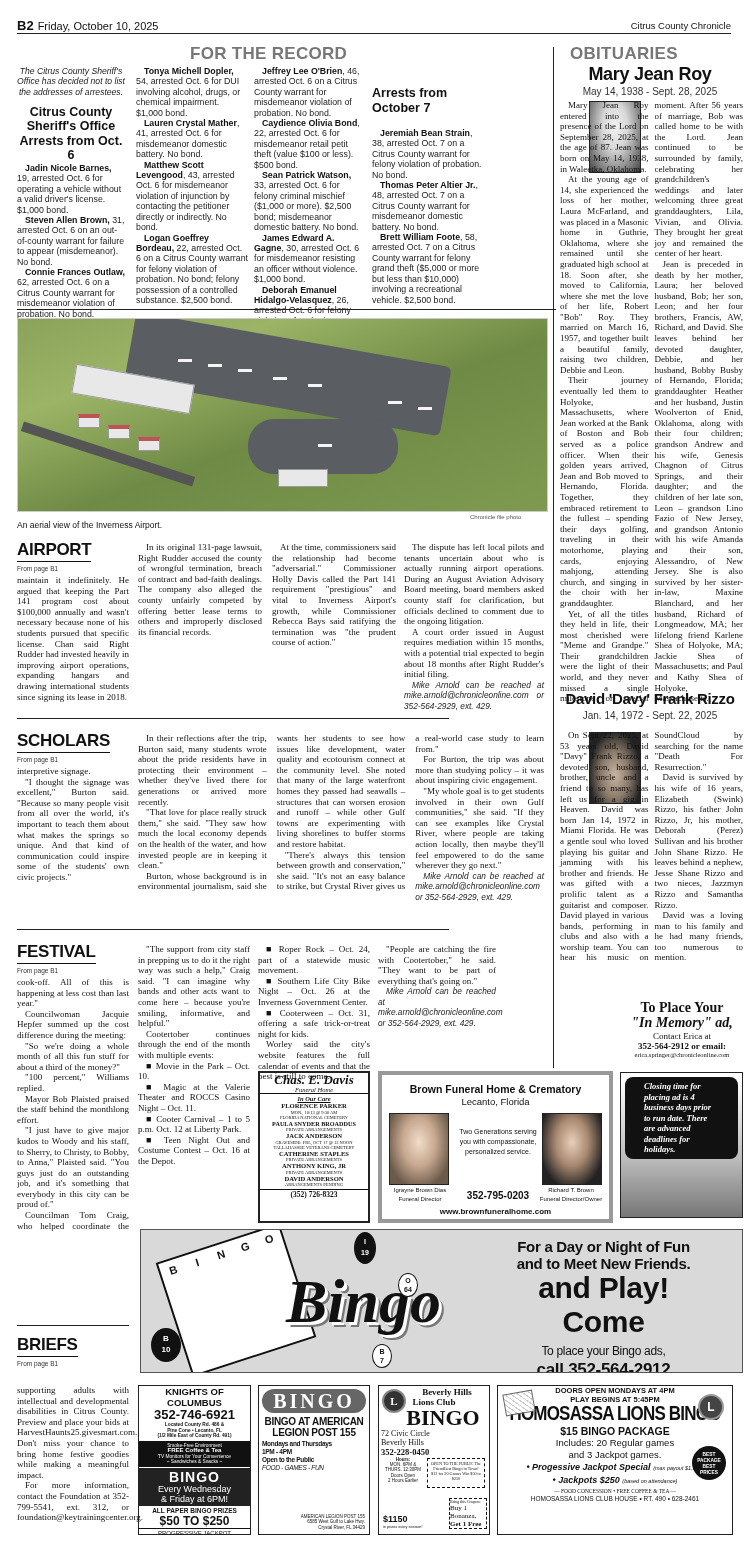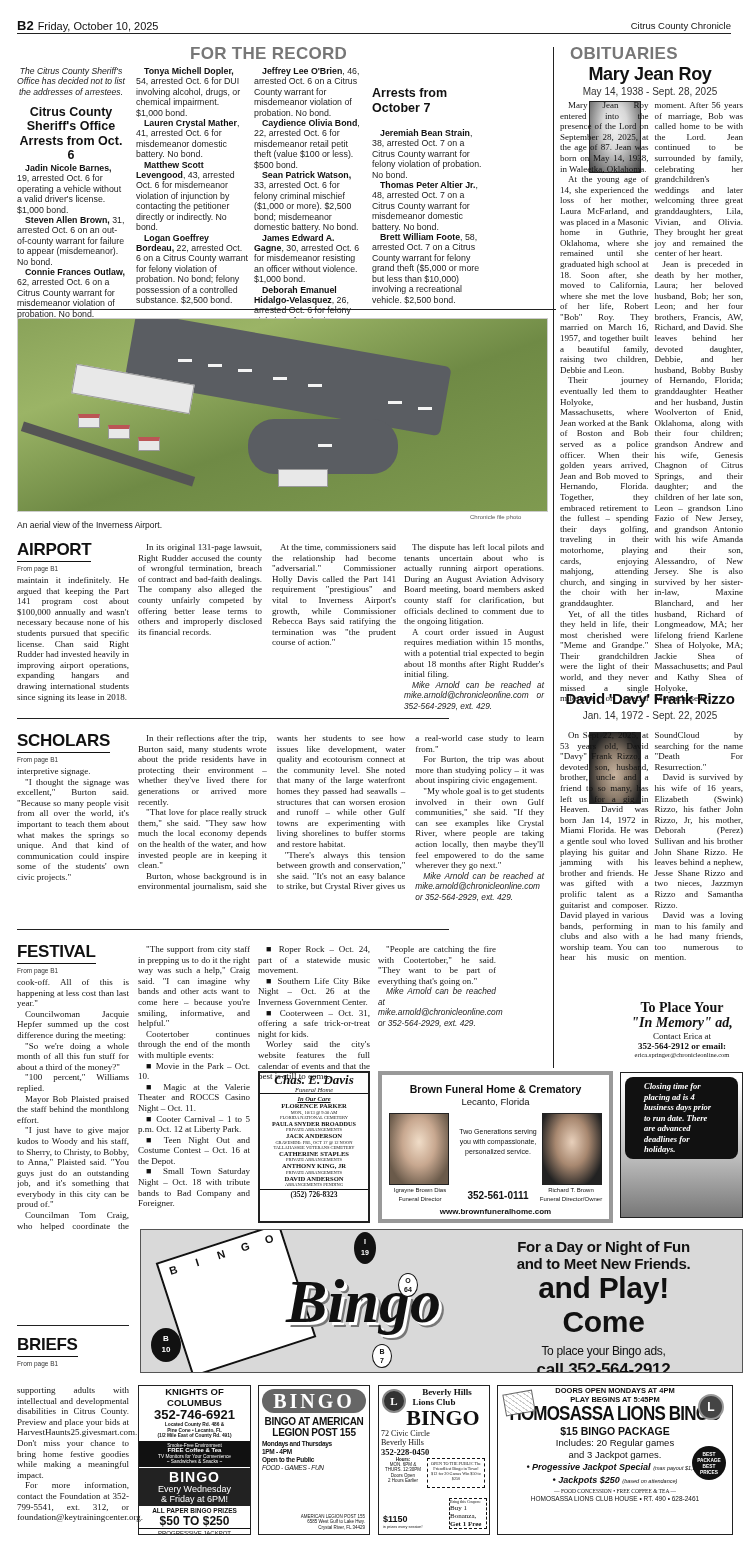--- a/index.html
+++ b/index.html
@@ -155,21 +155,20 @@
   <p>"I just have to give major kudos to Woody and his staff, to Sherry, to Christy, to Bobby, to Anna," Plaisted said. "You guys just do an outstanding job, and it's something that everybody in this city can be proud of."</p>
   <p>Councilman Tom Craig, who helped coordinate the Withlacoochee Trail ride, said the experience highlighted what makes Inverness events stand out.</p>
 </div>
 <div class="col" style="left:138px;top:944px;width:112px">
   <p>"The support from city staff in prepping us to do it the right way was such a help," Craig said. "I can imagine why bands and other acts want to come here – because you're smiling, informative, and helpful."</p>
   <p>Cootertober continues through the end of the month with multiple events:</p>
   <p>■ Movie in the Park – Oct. 10.</p>
   <p>■ Magic at the Valerie Theater and ROCCS Casino Night – Oct. 11.</p>
   <p>■ Cooter Carnival – 1 to 5 p.m. Oct. 12 at Liberty Park.</p>
   <p>■ Teen Night Out and Costume Contest – Oct. 16 at the Depot.</p>
-  <p>■ Small Town Saturday Night – Oct. 18 with tribute bands to Bad Company and Foreigner.</p>
 </div>
 <div class="col" style="left:258px;top:944px;width:112px">
   <p>■ Roper Rock – Oct. 24, part of a statewide music movement.</p>
   <p>■ Southern Life City Bike Night – Oct. 26 at the Inverness Government Center.</p>
   <p>■ Cooterween – Oct. 31, offering a safe trick-or-treat night for kids.</p>
   <p>Worley said the city's website features the full calendar of events and that the best is still to come.</p>
 </div>
 <div class="col" style="left:378px;top:944px;width:118px">
   <p>"People are catching the fire with Cootertober," he said. "They want to be part of everything that's going on."</p>
   <p class="byline">Mike Arnold can be reached at mike.arnold@chronicleonline.com or 352-564-2929, ext. 429.</p>
@@ -244,21 +243,21 @@
 <div class="ad" style="left:378px;top:1071px;width:235px;height:152px;border:4px solid #999;background:#fff">
   <div class="sans center" style="font-weight:bold;font-size:10.5px;margin-top:8px">Brown Funeral Home &amp; Crematory</div>
   <div class="sans center" style="font-size:9.5px;margin-top:1px">Lecanto, Florida</div>
   <div style="position:absolute;left:7px;top:38px;width:60px;height:72px;background:radial-gradient(ellipse at 50% 40%,#f0ddc8 0%,#c8a890 40%,#6a5a4a 80%);border:1px solid #222"></div>
   <div style="position:absolute;right:7px;top:38px;width:60px;height:72px;background:radial-gradient(ellipse at 50% 40%,#e8d0bb 0%,#a88870 40%,#222 80%);border:1px solid #222"></div>
   <div class="sans center" style="position:absolute;left:72px;top:52px;width:88px;font-size:7px;line-height:10px">Two Generations serving you with compassionate, personalized service.</div>
   <div class="sans center" style="position:absolute;left:0;top:112px;width:76px;font-size:6px">Igrayne Brown Dias</div>
   <div class="sans center" style="position:absolute;left:0;top:121px;width:76px;font-size:6px">Funeral Director</div>
   <div class="sans center" style="position:absolute;right:0;top:112px;width:76px;font-size:6px">Richard T. Brown</div>
   <div class="sans center" style="position:absolute;right:0;top:121px;width:76px;font-size:6px">Funeral Director/Owner</div>
-  <div class="sans center" style="position:absolute;left:72px;top:115px;width:88px;font-weight:bold;font-size:10px">352-561-0111</div>
+  <div class="sans center" style="position:absolute;left:72px;top:115px;width:88px;font-weight:bold;font-size:10px">352-795-0203</div>
   <div class="sans center" style="position:absolute;left:0;top:132px;width:100%;font-weight:bold;font-size:8px">www.brownfuneralhome.com</div>
 </div>
 
 <div class="ad" style="left:140px;top:1229px;width:603px;height:144px;background:#d9d9d9;border:1px solid #555">
   <div style="position:absolute;left:30px;top:10px;width:130px;height:120px;background:#fff;border:2px solid #111;transform:rotate(-18deg);display:grid;grid-template-columns:repeat(5,1fr);font-family:'Liberation Sans',sans-serif;font-weight:bold;font-size:11px;text-align:center;align-content:start;padding-top:4px">
     <span>B</span>
     <span>I</span>
     <span>N</span>
     <span>G</span>
     <span>O</span>

